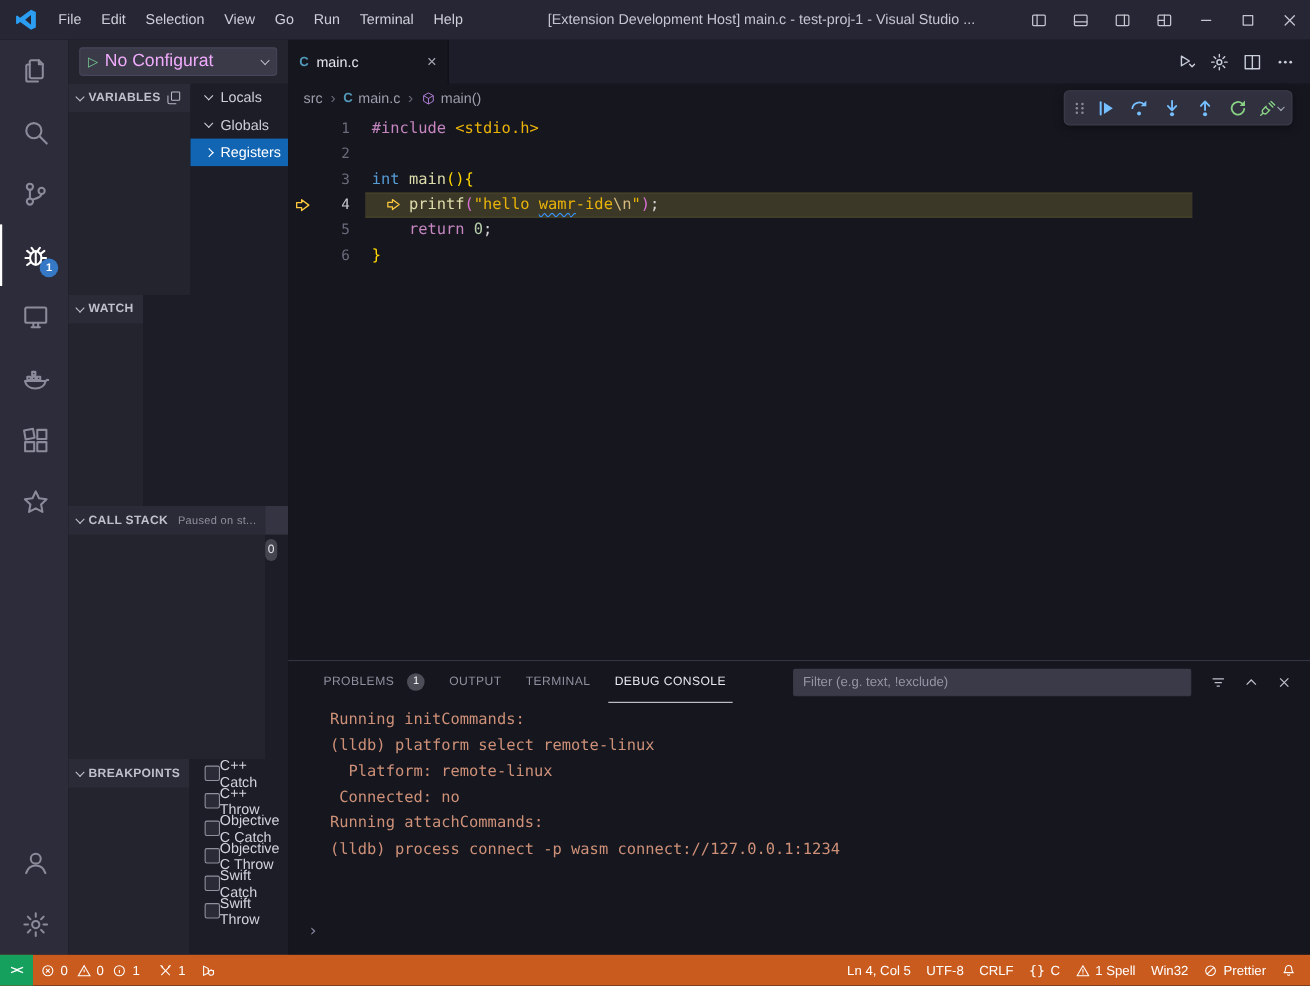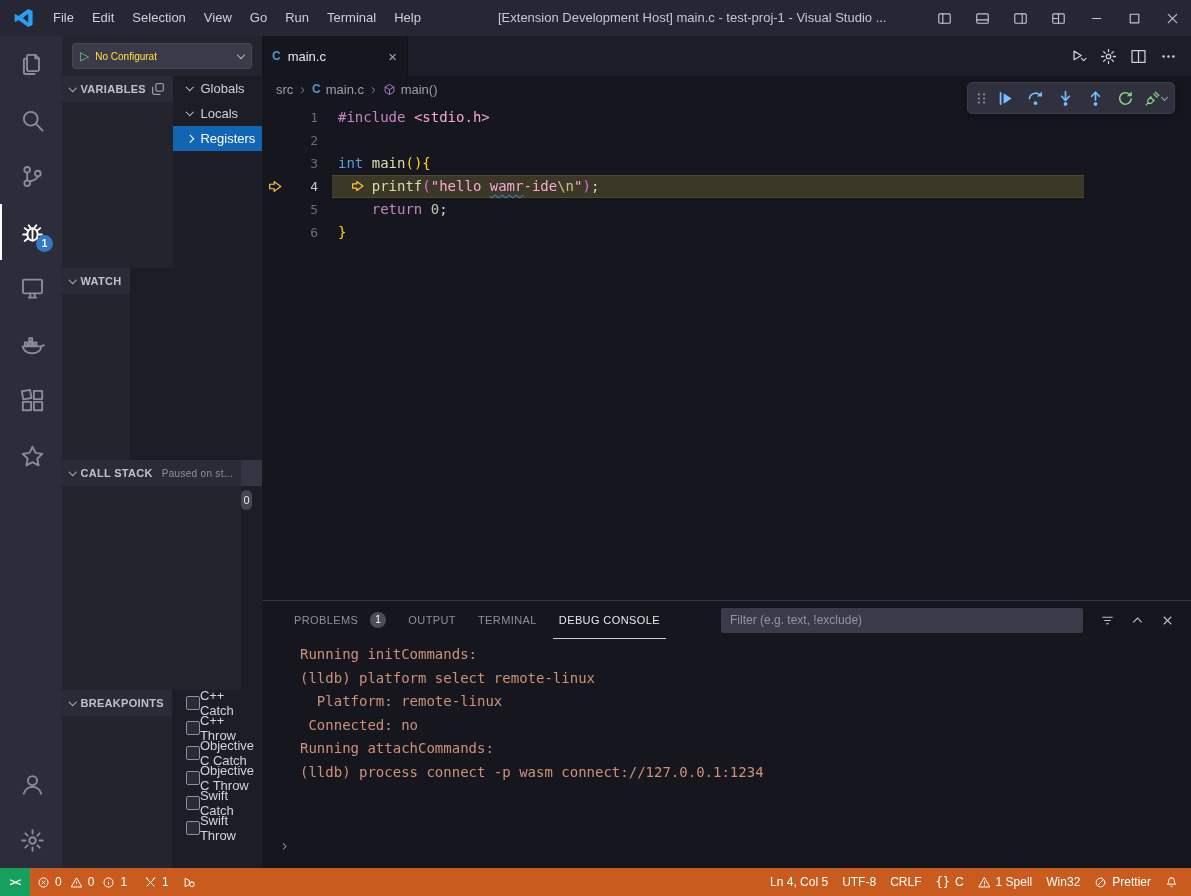--- a/index.html
+++ b/index.html
@@ -21,21 +21,21 @@
 .ab-item.active{color:#fff;border-left-color:#fff}
 .ab-item svg{width:25px;height:25px}
 .ab-badge{position:absolute;right:9px;bottom:8px;min-width:17px;height:17px;border-radius:9px;background:#3578C6;color:#fff;font-size:10px;display:flex;align-items:center;justify-content:center;font-weight:bold}
 .ab-bottom{margin-top:auto}
 .ab-bottom .ab-item{height:56px}
 
 .sidebar{width:200px;background:#24242f;display:flex;flex-direction:column;font-size:13px;color:#c3c3cf;overflow:hidden;flex:none}
 .run-toolbar{height:40px;display:flex;align-items:center;padding:0 10px;flex:none}
 .config-dd{flex:1;height:26px;background:#3a3a48;border:1px solid #45455a;border-radius:3px;display:flex;align-items:center;padding:0 7px;gap:6px;cursor:pointer}
 .play-ico{color:#73C991;font-size:12px;line-height:1}
-.config-label{flex:1;font-size:10px;color:#fde047;white-space:nowrap;overflow:hidden}
+.config-label{flex:1;font-size:16px;color:#f0abfc;white-space:nowrap;overflow:hidden}
 .chev-down{width:6px;height:6px;border-right:1.2px solid #b8b8c4;border-bottom:1.2px solid #b8b8c4;transform:rotate(45deg);margin-top:-3px;flex:none}
 .section{display:flex;overflow:hidden}
 #sec-variables{height:192px;flex:none}
 #sec-watch{height:192px;flex:none}
 #sec-callstack{height:230px;flex:none}
 #sec-breakpoints{flex:1}
 .sec-header{height:26px;display:flex;align-items:center;gap:5px;padding:0 8px;background:#2b2b38;font-size:11px;font-weight:bold;color:#c0c0cc;letter-spacing:.3px;flex:none;cursor:pointer}
 .sec-status{font-size:10px;font-weight:normal;color:#8f8f9e;margin-left:4px;white-space:nowrap;overflow:hidden}
 .sec-action{margin-left:auto;color:#b8b8c6;display:flex}
 .sec-action svg{width:14px;height:14px}
@@ -70,21 +70,21 @@
 .editor-code{flex:1;position:relative;font-family:"DejaVu Sans Mono",monospace;font-size:14px;overflow:hidden;padding-top:4px;cursor:text}
 .code-row{display:flex;height:23px;line-height:23px;position:relative}
 .glyph{width:26px;flex:none;display:flex;align-items:center;justify-content:center}
 .glyph svg{width:15px;height:15px;display:block}
 .lnum{width:30px;flex:none;text-align:right;color:#6b6b7c;font-size:13px}
 .code-row.current .lnum{color:#c6c6cf}
 .code-text{margin-left:20px;white-space:pre;position:relative;z-index:0;color:#d4d4d4}
 .line-highlight{position:absolute;z-index:-1;left:-6px;top:0;height:23px;width:752px;background:rgba(255,234,80,.16);border-top:1px solid rgba(255,234,80,.10);border-bottom:1px solid rgba(255,234,80,.10)}
 .inline-marker{position:absolute;left:13px;top:4px;width:14px;height:14px}
 .inline-marker svg{width:14px;height:14px;display:block}
-.tk-kw{color:#C586C0}.tk-ty{color:#569CD6}.tk-fn{color:#DCDCAA}.tk-str{color:#f9a8d4}.tk-esc{color:#D7BA7D}.tk-num{color:#B5CEA8}.tk-pl{color:#D4D4D4}.tk-b1{color:#FFD700}.tk-b2{color:#DA70D6}
+.tk-kw{color:#C586C0}.tk-ty{color:#569CD6}.tk-fn{color:#DCDCAA}.tk-str{color:#eab308}.tk-esc{color:#D7BA7D}.tk-num{color:#B5CEA8}.tk-pl{color:#D4D4D4}.tk-b1{color:#FFD700}.tk-b2{color:#DA70D6}
 .squiggle{text-decoration:underline wavy #3794FF;text-underline-offset:3px;text-decoration-thickness:1px}
 .debug-toolbar{position:absolute;top:46px;right:16px;height:32px;background:#30303e;border:1px solid #3d3d4d;border-radius:5px;box-shadow:0 2px 8px rgba(0,0,0,.35);display:flex;align-items:center;padding:0 4px;z-index:10}
 .dt-btn{width:30px;height:28px;display:flex;align-items:center;justify-content:center;border-radius:4px;cursor:pointer}
 .dt-btn.dt-grip{width:18px;cursor:grab}
 .dt-btn svg{width:17px;height:17px}
 .dt-chev{width:5px;height:5px;border-right:1.2px solid #9ca3ad;border-bottom:1.2px solid #9ca3ad;transform:rotate(45deg);margin-left:1px;margin-top:-2px}
 
 .panel{height:268px;border-top:1px solid #333342;display:flex;flex-direction:column;flex:none}
 .panel-header{height:38px;display:flex;align-items:center;padding:0 12px 0 26px;flex:none}
 .panel-tabs{display:flex;height:100%}
@@ -288,25 +288,25 @@
           <span class="sec-action">
             <svg viewBox="0 0 16 16" fill="none" stroke="currentColor" stroke-width="1.1">
                 <rect x="5.6" y="1.9" width="8.5" height="8.5" rx="0.8"></rect>
                 <path d="M1.9 5.4v7.2a1.5 1.5 0 0 0 1.5 1.5h7.2"></path>
               </svg>
           </span>
         </div>
         <div class="sec-body" id="variables-body">
             <div class="tree-row">
               <span class="twisty expanded"></span>
-              <span class="tree-label">Globals</span>
+              <span class="tree-label">Locals</span>
             </div>
             <div class="tree-row">
               <span class="twisty expanded"></span>
-              <span class="tree-label">Locals</span>
+              <span class="tree-label">Globals</span>
             </div>
             <div class="tree-row selected">
               <span class="twisty collapsed"></span>
               <span class="tree-label">Registers</span>
             </div>
           </div>
       </section>
 
       <section class="section" id="sec-watch">
         <div class="sec-header">

